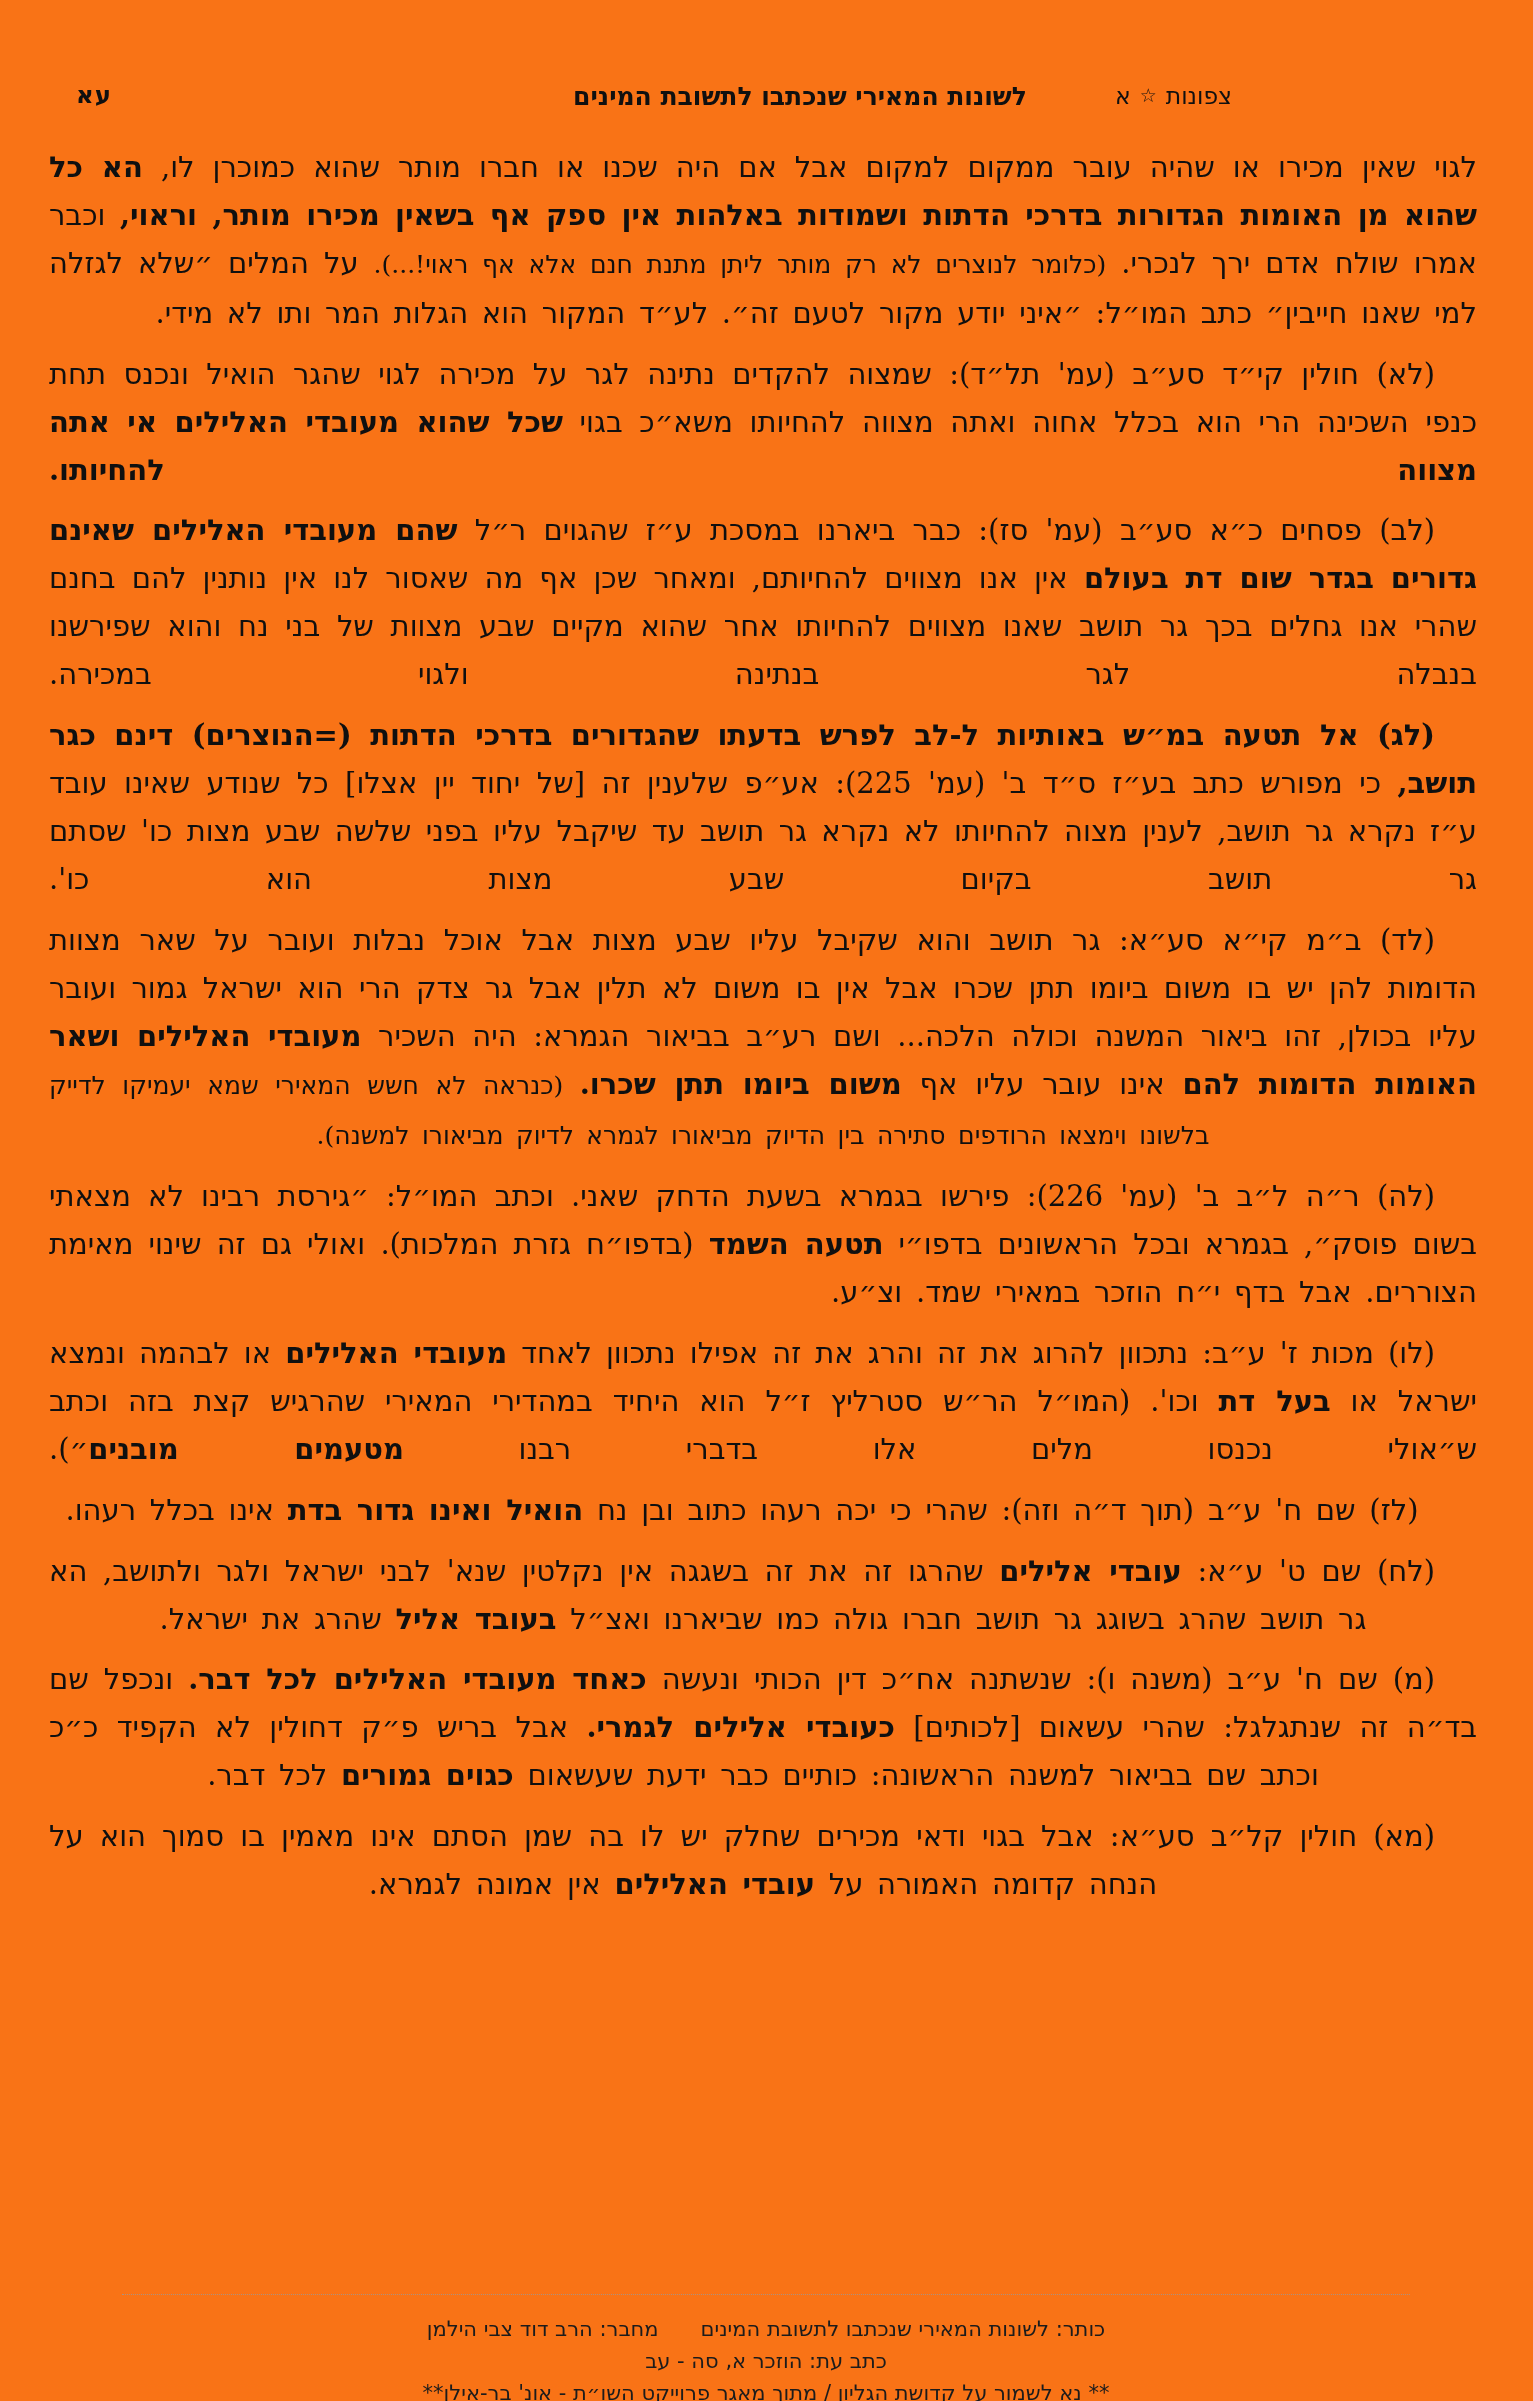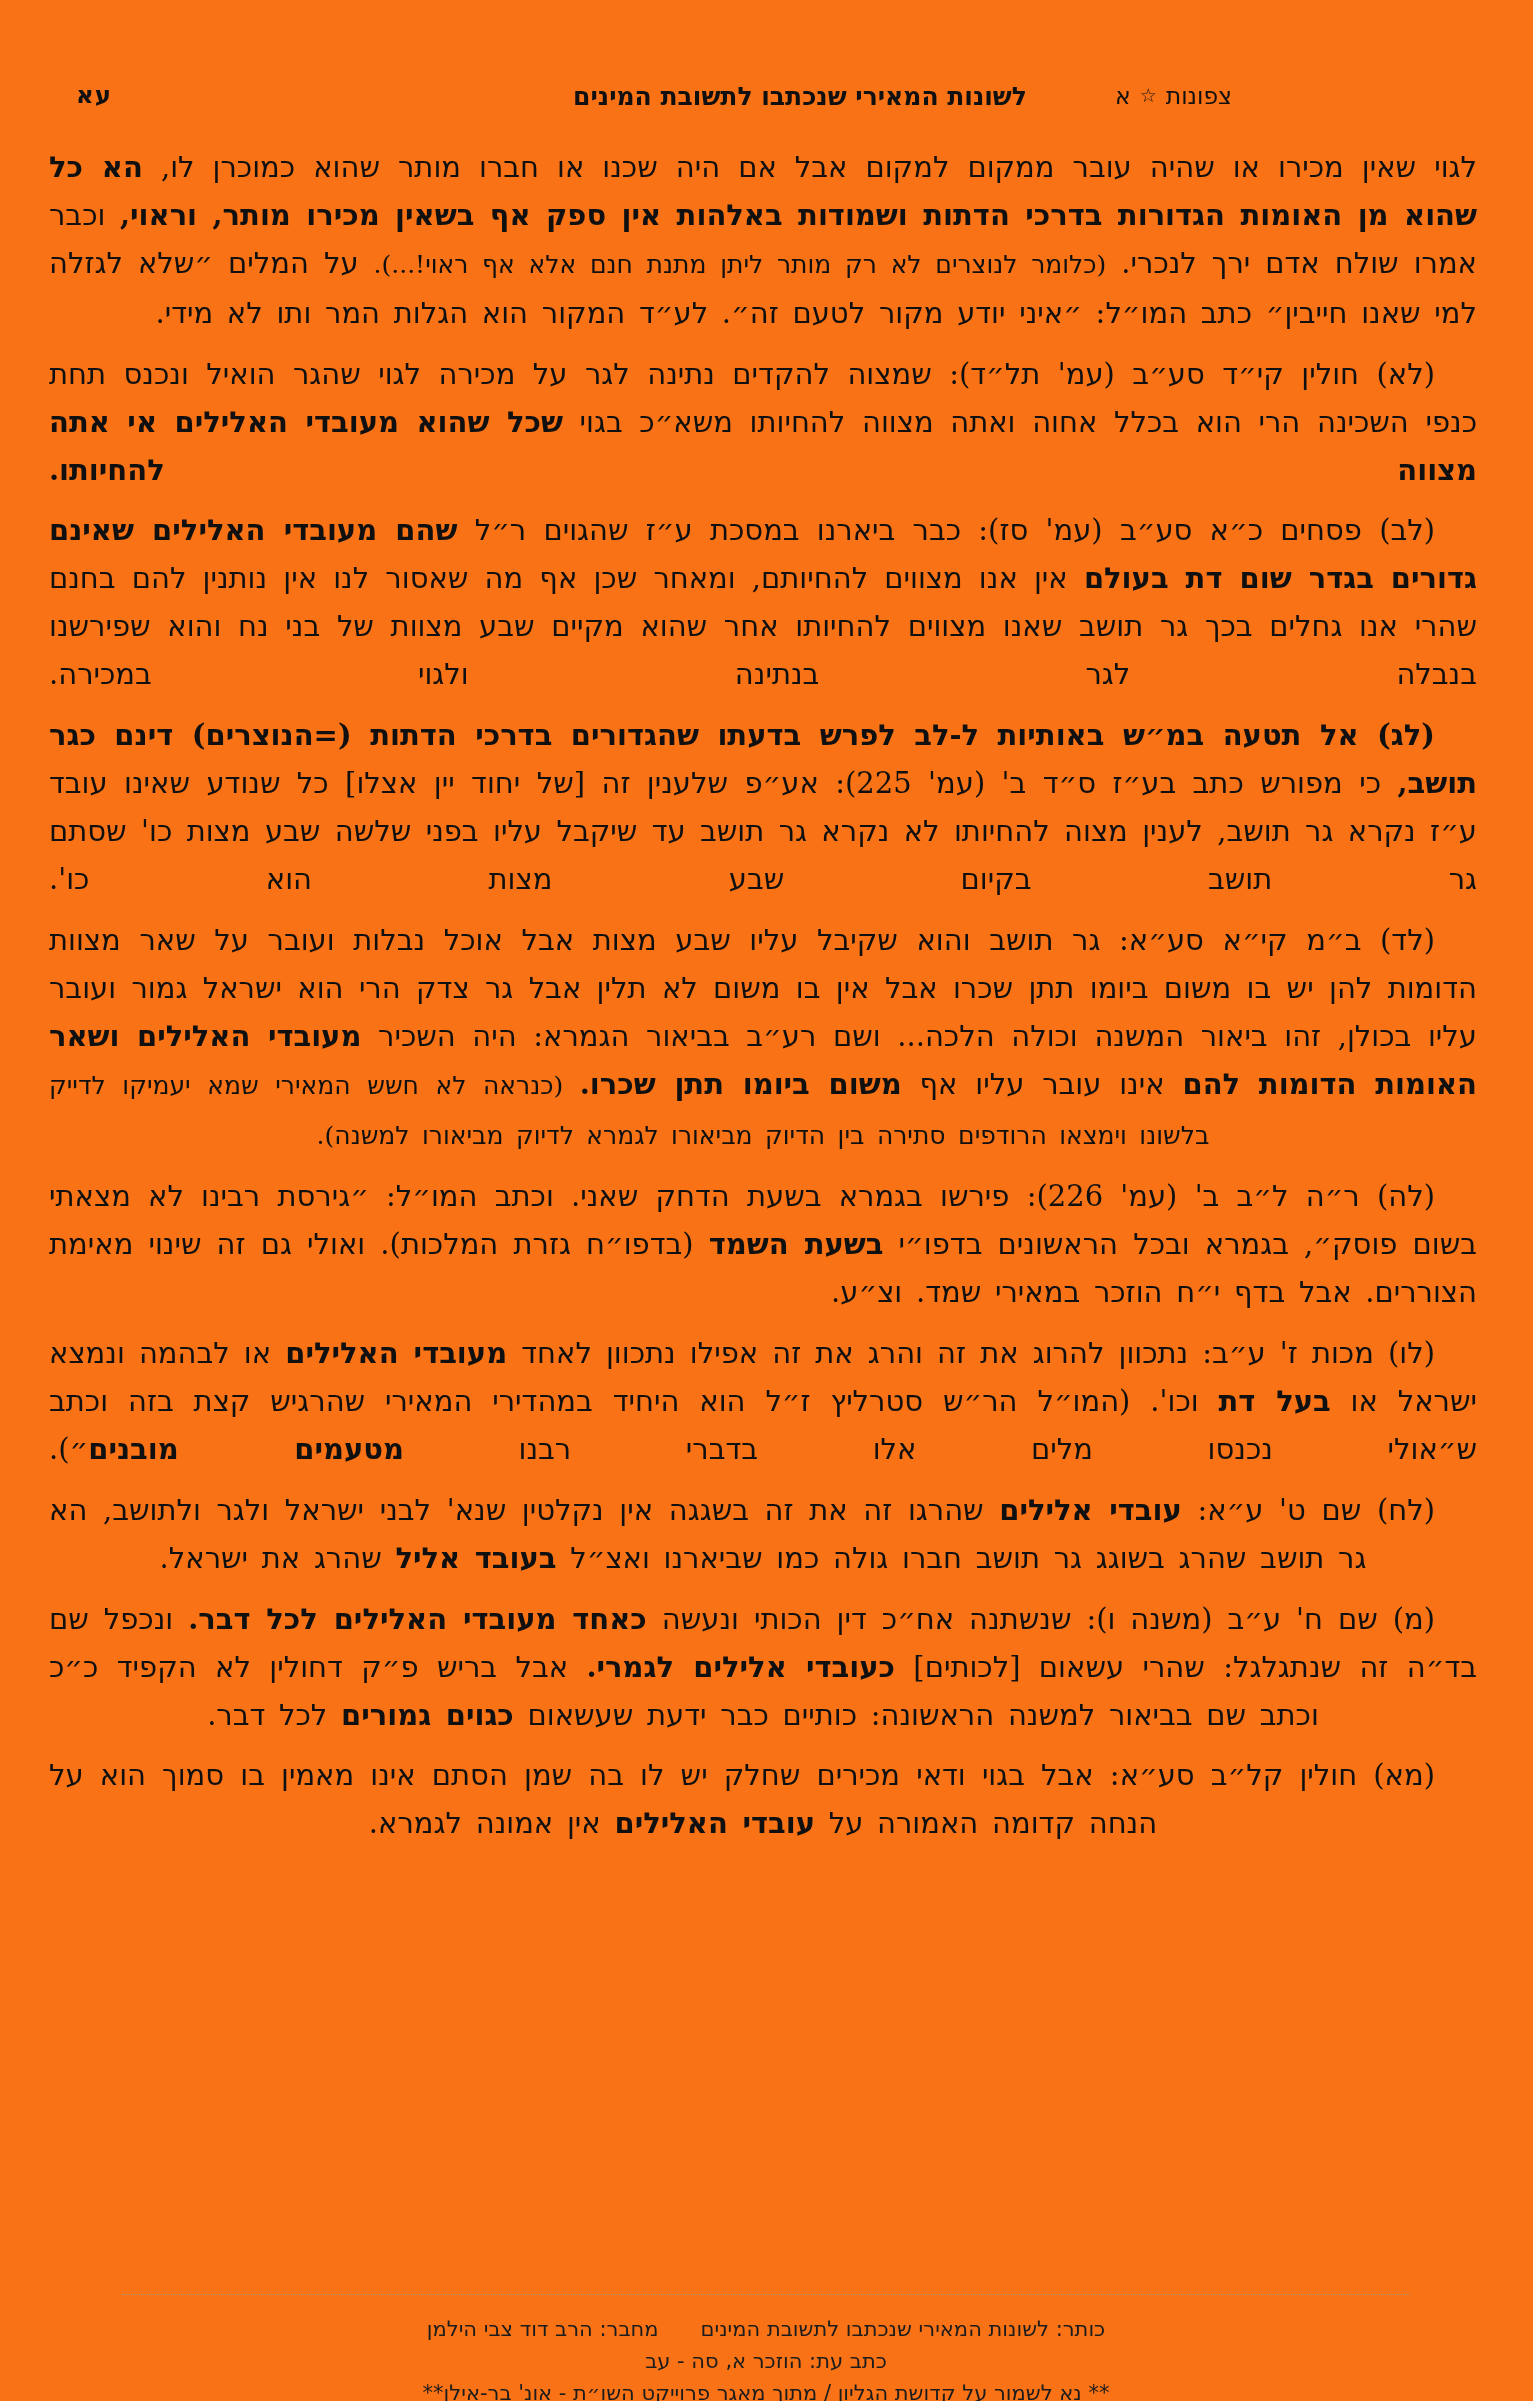--- a/index.html
+++ b/index.html
@@ -57,22 +57,23 @@
     <span class="running-title">לשונות המאירי שנכתבו לתשובת המינים</span>
     <span class="journal-mark"><span>צפונות</span><span class="star">☆</span><span>א</span></span>
   </div>
 
   <div class="body-text" id="body-text">
       <p class="para last-right"><span class="run-n">לגוי שאין מכירו או שהיה עובר ממקום למקום אבל אם היה שכנו או חברו מותר שהוא כמוכרן לו, </span><span class="run-b">הא כל שהוא מן האומות הגדורות בדרכי הדתות ושמודות באלהות אין ספק אף בשאין מכירו מותר, וראוי,</span><span class="run-n"> וכבר אמרו שולח אדם ירך לנכרי. </span><span class="run-sm">(כלומר לנוצרים לא רק מותר ליתן מתנת חנם אלא אף ראוי!...).</span><span class="run-n"> על המלים ״שלא לגזלה למי שאנו חייבין״ כתב המו״ל: ״איני יודע מקור לטעם זה״. לע״ד המקור הוא הגלות המר ותו לא מידי.</span></p>
       <p class="para last-justify indent"><span class="run-n">(לא) חולין קי״ד סע״ב (עמ' תל״ד): שמצוה להקדים נתינה לגר על מכירה לגוי שהגר הואיל ונכנס תחת כנפי השכינה הרי הוא בכלל אחוה ואתה מצווה להחיותו משא״כ בגוי </span><span class="run-b">שכל שהוא מעובדי האלילים אי אתה מצווה להחיותו.</span></p>
       <p class="para last-justify indent"><span class="run-n">(לב) פסחים כ״א סע״ב (עמ' סז): כבר ביארנו במסכת ע״ז שהגוים ר״ל </span><span class="run-b">שהם מעובדי האלילים שאינם גדורים בגדר שום דת בעולם</span><span class="run-n"> אין אנו מצווים להחיותם, ומאחר שכן אף מה שאסור לנו אין נותנין להם בחנם שהרי אנו גחלים בכך גר תושב שאנו מצווים להחיותו אחר שהוא מקיים שבע מצוות של בני נח והוא שפירשנו בנבלה לגר בנתינה ולגוי במכירה.</span></p>
       <p class="para last-justify indent"><span class="run-b">(לג) אל תטעה במ״ש באותיות ל-לב לפרש בדעתו שהגדורים בדרכי הדתות (=הנוצרים) דינם כגר תושב,</span><span class="run-n"> כי מפורש כתב בע״ז ס״ד ב' (עמ' 225): אע״פ שלענין זה [של יחוד יין אצלו] כל שנודע שאינו עובד ע״ז נקרא גר תושב, לענין מצוה להחיותו לא נקרא גר תושב עד שיקבל עליו בפני שלשה שבע מצות כו' שסתם גר תושב בקיום שבע מצות הוא כו'.</span></p>
       <p class="para last-center indent"><span class="run-n">(לד) ב״מ קי״א סע״א: גר תושב והוא שקיבל עליו שבע מצות אבל אוכל נבלות ועובר על שאר מצוות הדומות להן יש בו משום ביומו תתן שכרו אבל אין בו משום לא תלין אבל גר צדק הרי הוא ישראל גמור ועובר עליו בכולן, זהו ביאור המשנה וכולה הלכה... ושם רע״ב בביאור הגמרא: היה השכיר </span><span class="run-b">מעובדי האלילים ושאר האומות הדומות להם</span><span class="run-n"> אינו עובר עליו אף </span><span class="run-b">משום ביומו תתן שכרו.</span><span class="run-sm"> (כנראה לא חשש המאירי שמא יעמיקו לדייק בלשונו וימצאו הרודפים סתירה בין הדיוק מביאורו לגמרא לדיוק מביאורו למשנה).</span></p>
-      <p class="para last-right indent"><span class="run-n">(לה) ר״ה ל״ב ב' (עמ' 226): פירשו בגמרא בשעת הדחק שאני. וכתב המו״ל: ״גירסת רבינו לא מצאתי בשום פוסק״, בגמרא ובכל הראשונים בדפו״י </span><span class="run-b">בשעת השמד</span><span class="run-n"> (בדפו״ח גזרת המלכות). ואולי גם זה שינוי מאימת הצוררים. אבל בדף י״ח הוזכר במאירי שמד. וצ״ע.</span></p>
+      <p class="para last-right indent"><span class="run-n">(לה) ר״ה ל״ב ב' (עמ' 226): פירשו בגמרא בשעת הדחק שאני. וכתב המו״ל: ״גירסת רבינו לא מצאתי בשום פוסק״, בגמרא ובכל הראשונים בדפו״י </span><span class="run-b">תטעה השמד</span><span class="run-n"> (בדפו״ח גזרת המלכות). ואולי גם זה שינוי מאימת הצוררים. אבל בדף י״ח הוזכר במאירי שמד. וצ״ע.</span></p>
       <p class="para last-justify indent"><span class="run-n">(לו) מכות ז' ע״ב: נתכוון להרוג את זה והרג את זה אפילו נתכוון לאחד </span><span class="run-b">מעובדי האלילים</span><span class="run-n"> או לבהמה ונמצא ישראל או </span><span class="run-b">בעל דת</span><span class="run-n"> וכו'. (המו״ל הר״ש סטרליץ ז״ל הוא היחיד במהדירי המאירי שהרגיש קצת בזה וכתב ש״אולי נכנסו מלים אלו בדברי רבנו </span><span class="run-b">מטעמים מובנים</span><span class="run-n">״).</span></p>
+      <p class="para last-center indent"><span class="run-n">(לז) שם ח' ע״ב (תוך ד״ה וזה): שהרי כי יכה רעהו כתוב ובן נח </span><span class="run-b">הואיל ואינו גדור בדת</span><span class="run-n"> אינו בכלל רעהו.</span></p>
       <p class="para last-center indent"><span class="run-n">(לח) שם ט' ע״א: </span><span class="run-b">עובדי אלילים</span><span class="run-n"> שהרגו זה את זה בשגגה אין נקלטין שנא' לבני ישראל ולגר ולתושב, הא גר תושב שהרג בשוגג גר תושב חברו גולה כמו שביארנו ואצ״ל </span><span class="run-b">בעובד אליל</span><span class="run-n"> שהרג את ישראל.</span></p>
       <p class="para last-center indent"><span class="run-n">(מ) שם ח' ע״ב (משנה ו): שנשתנה אח״כ דין הכותי ונעשה </span><span class="run-b">כאחד מעובדי האלילים לכל דבר.</span><span class="run-n"> ונכפל שם בד״ה זה שנתגלגל: שהרי עשאום [לכותים] </span><span class="run-b">כעובדי אלילים לגמרי.</span><span class="run-n"> אבל בריש פ״ק דחולין לא הקפיד כ״כ וכתב שם בביאור למשנה הראשונה: כותיים כבר ידעת שעשאום </span><span class="run-b">כגוים גמורים</span><span class="run-n"> לכל דבר.</span></p>
       <p class="para last-center indent"><span class="run-n">(מא) חולין קל״ב סע״א: אבל בגוי ודאי מכירים שחלק יש לו בה שמן הסתם אינו מאמין בו סמוך הוא על הנחה קדומה האמורה על </span><span class="run-b">עובדי האלילים</span><span class="run-n"> אין אמונה לגמרא.</span></p>
     </div>
 
   <div class="footer">
     <div class="dotted-sep"></div>
     <div class="footer-line"><span>כותר: לשונות המאירי שנכתבו לתשובת המינים</span><span class="footer-gap"></span><span>מחבר: הרב דוד צבי הילמן</span></div>
     <div class="footer-line">כתב עת: הוזכר א, סה - עב</div>
     <div class="footer-line">** נא לשמור על קדושת הגליון / מתוך מאגר פרוייקט השו״ת - אונ' בר-אילן**</div>

